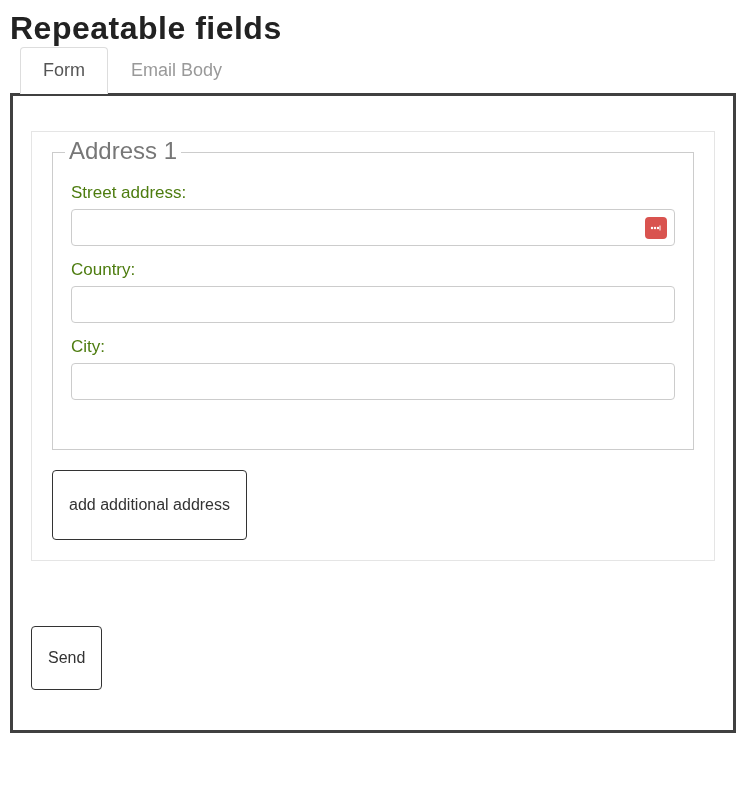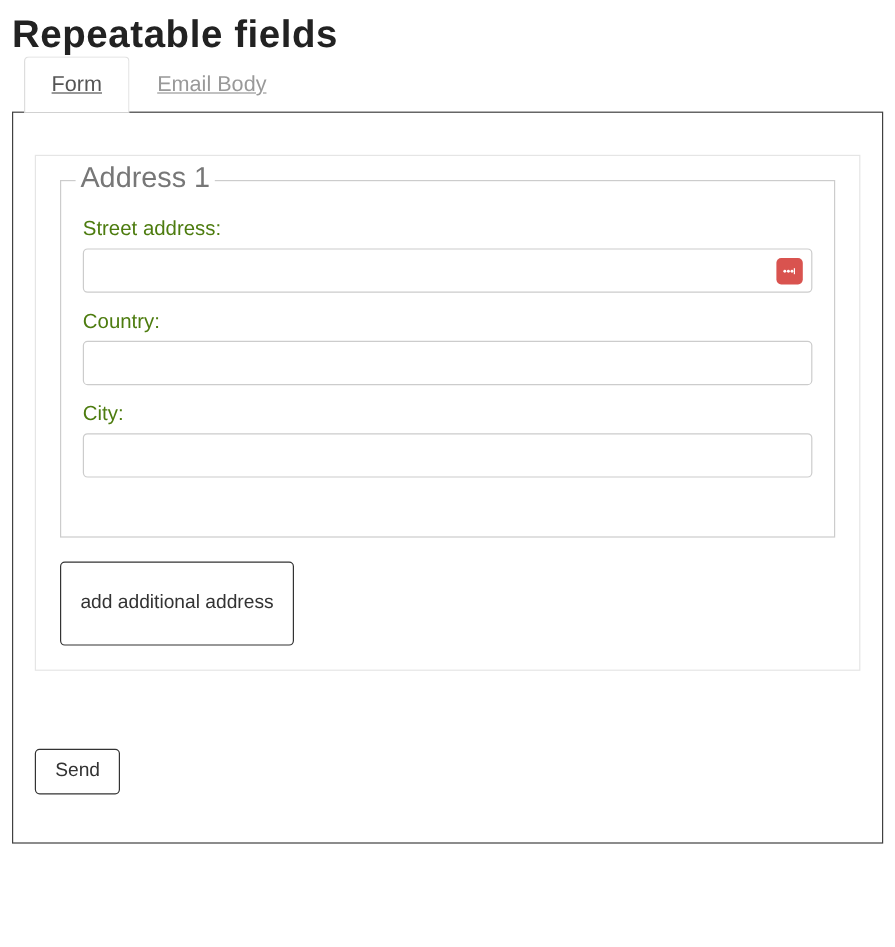--- a/index.html
+++ b/index.html
@@ -31,31 +31,30 @@
       padding: 12px 22px;
       font-size: 18px;
       color: #999;
       background: transparent;
       border: 1px solid transparent;
       border-bottom: none;
       cursor: pointer;
       border-radius: 4px 4px 0 0;
       position: relative;
       z-index: 2;
-      text-decoration: underline;
     }
     .tab.active {
       color: #555;
       background: #fff;
       border: 1px solid #ddd;
       border-bottom: 1px solid #fff;
       margin-bottom: -1px;
     }
     .tab-content {
-      border: 1px solid #404040;
+      border: 3px solid #404040;
       padding: 35px 18px 40px 18px;
       min-height: 500px;
       margin-top: 0;
       position: relative;
       z-index: 1;
     }
     .form-card {
       border: 1px solid #e5e5e5;
       padding: 20px;
       margin-bottom: 40px;
@@ -117,21 +116,21 @@
       font-size: 16px;
       color: #333;
       background: #fff;
       border: 1px solid #333;
       border-radius: 4px;
       cursor: pointer;
     }
     .btn-send {
       margin-top: 25px;
       margin-left: 0;
-      padding: 9px 16px;
+      padding: 22px 16px;
     }
   </style>
 </head>
 <body>
 
 <h1 class="page-title">Repeatable fields</h1>
 
 <div class="tabs-container">
   <div class="tabs">
     <div class="tab active">Form</div>

